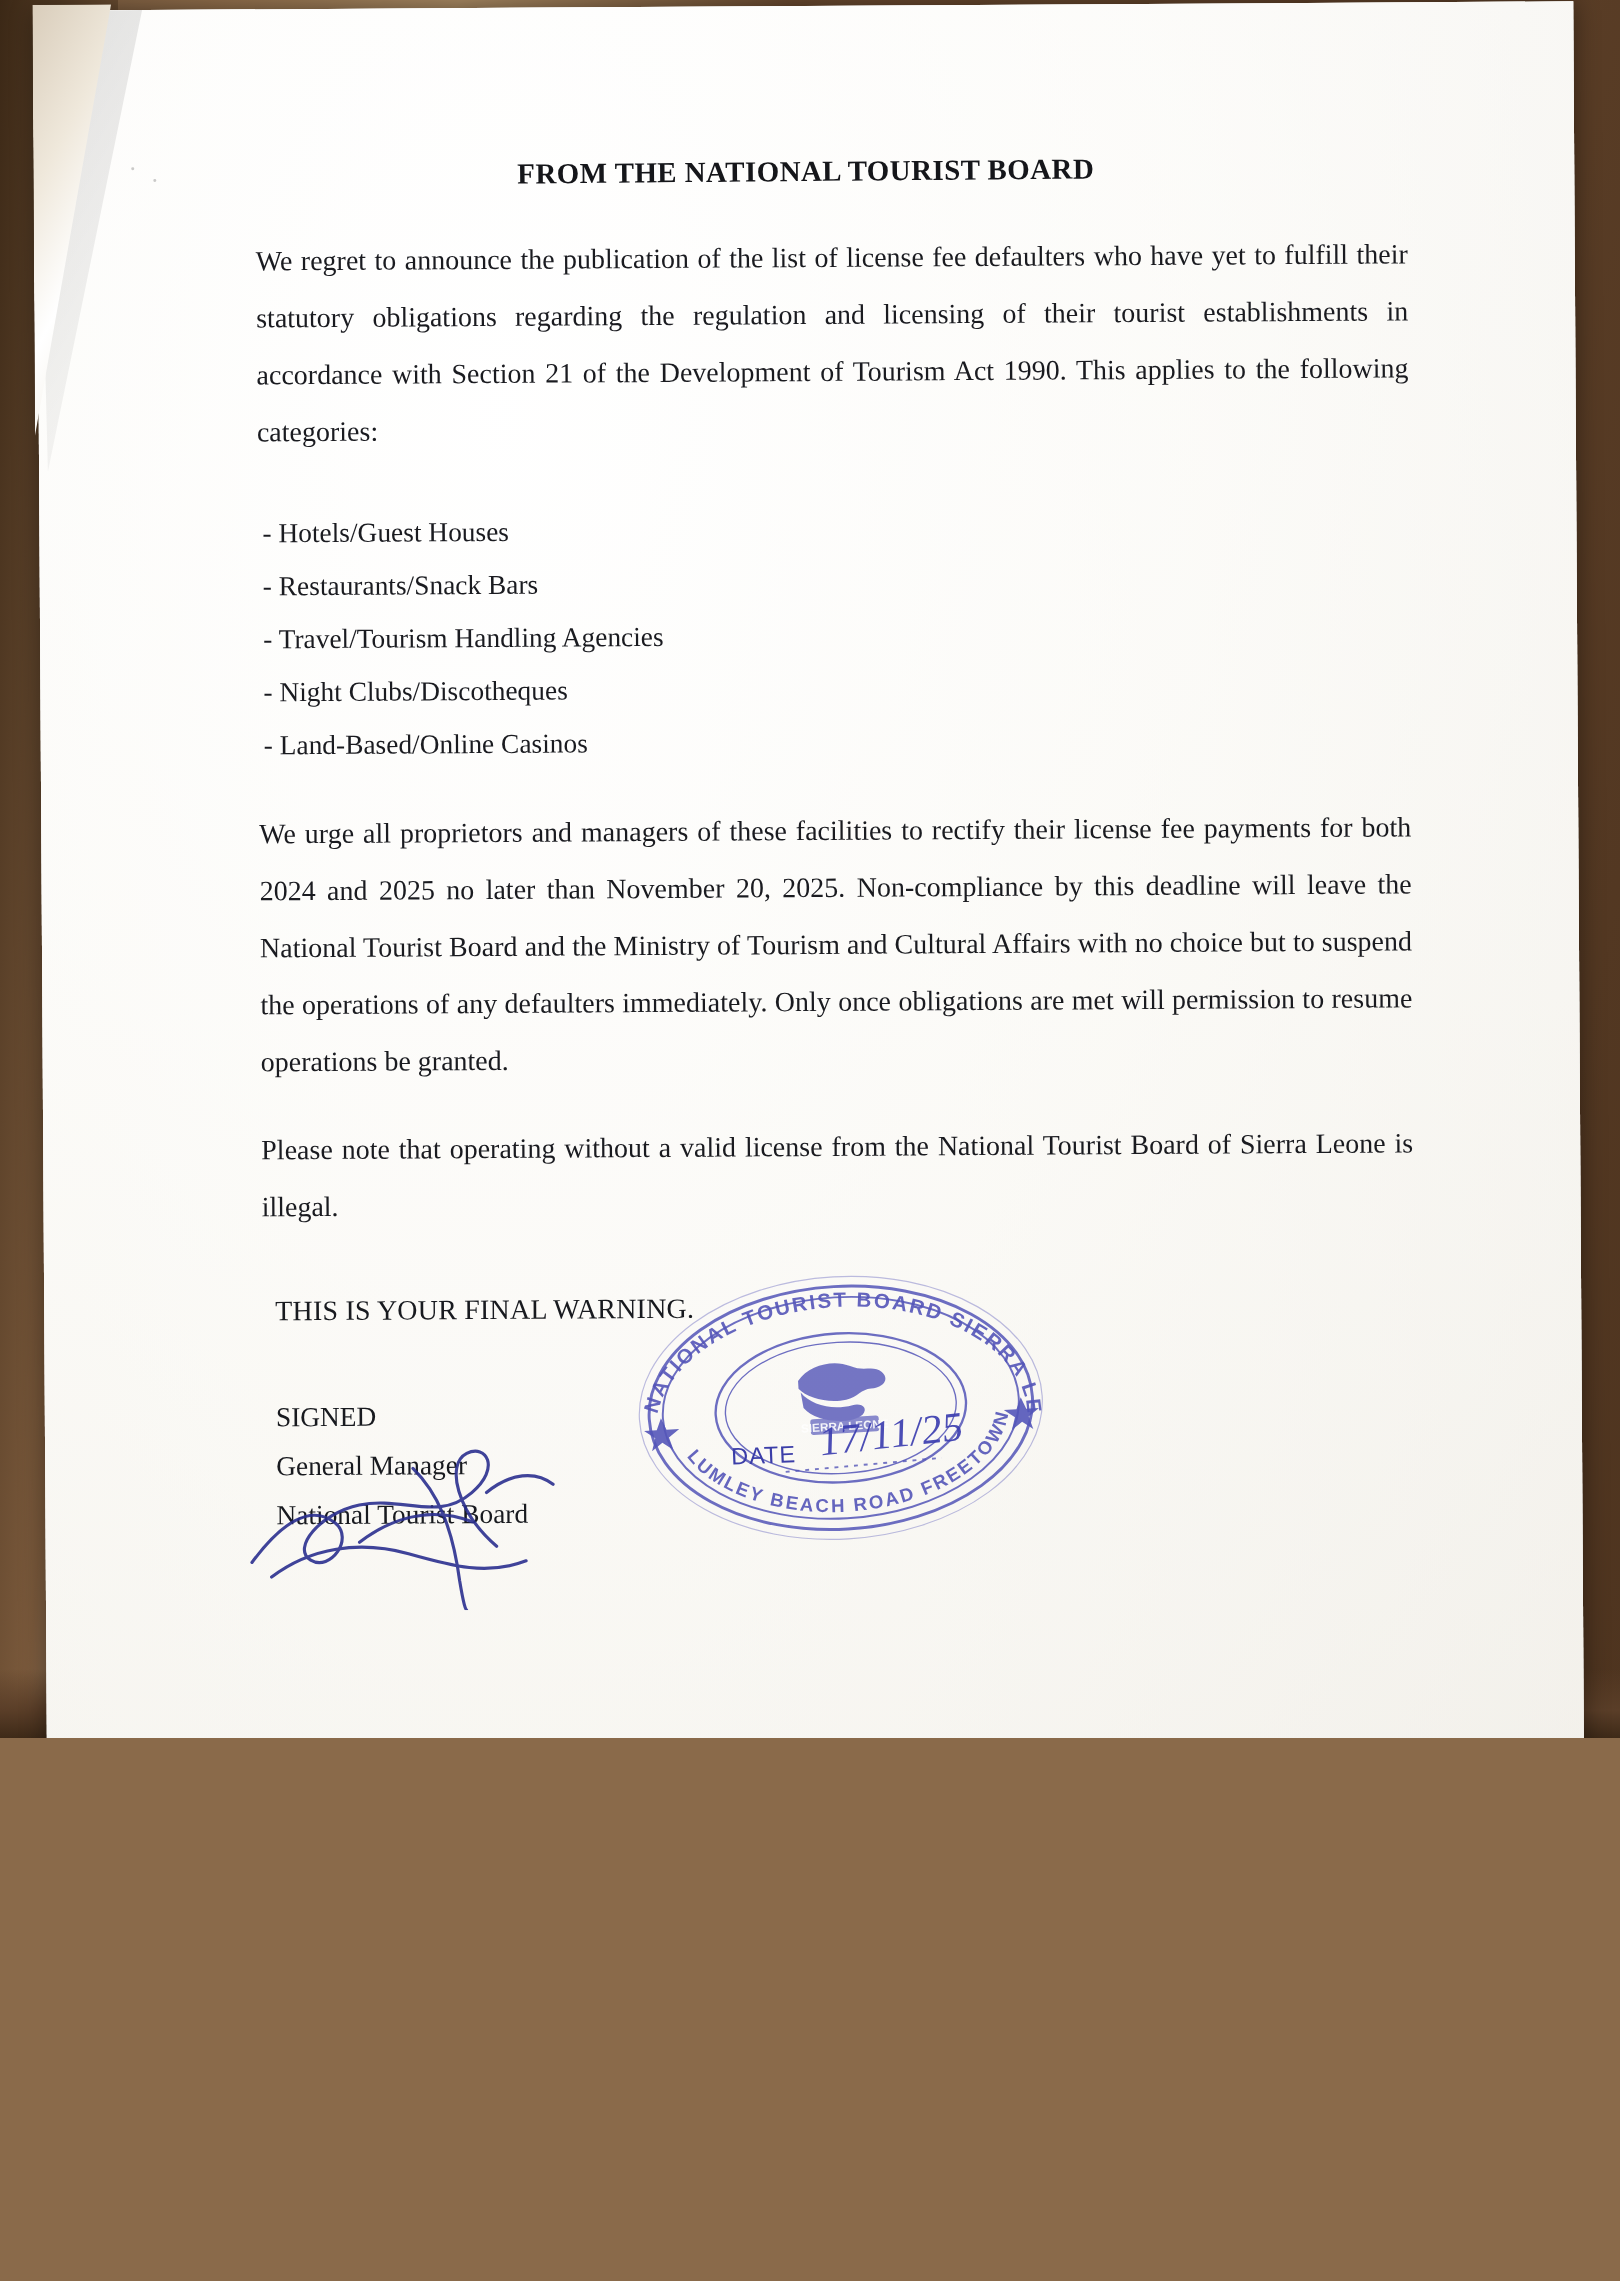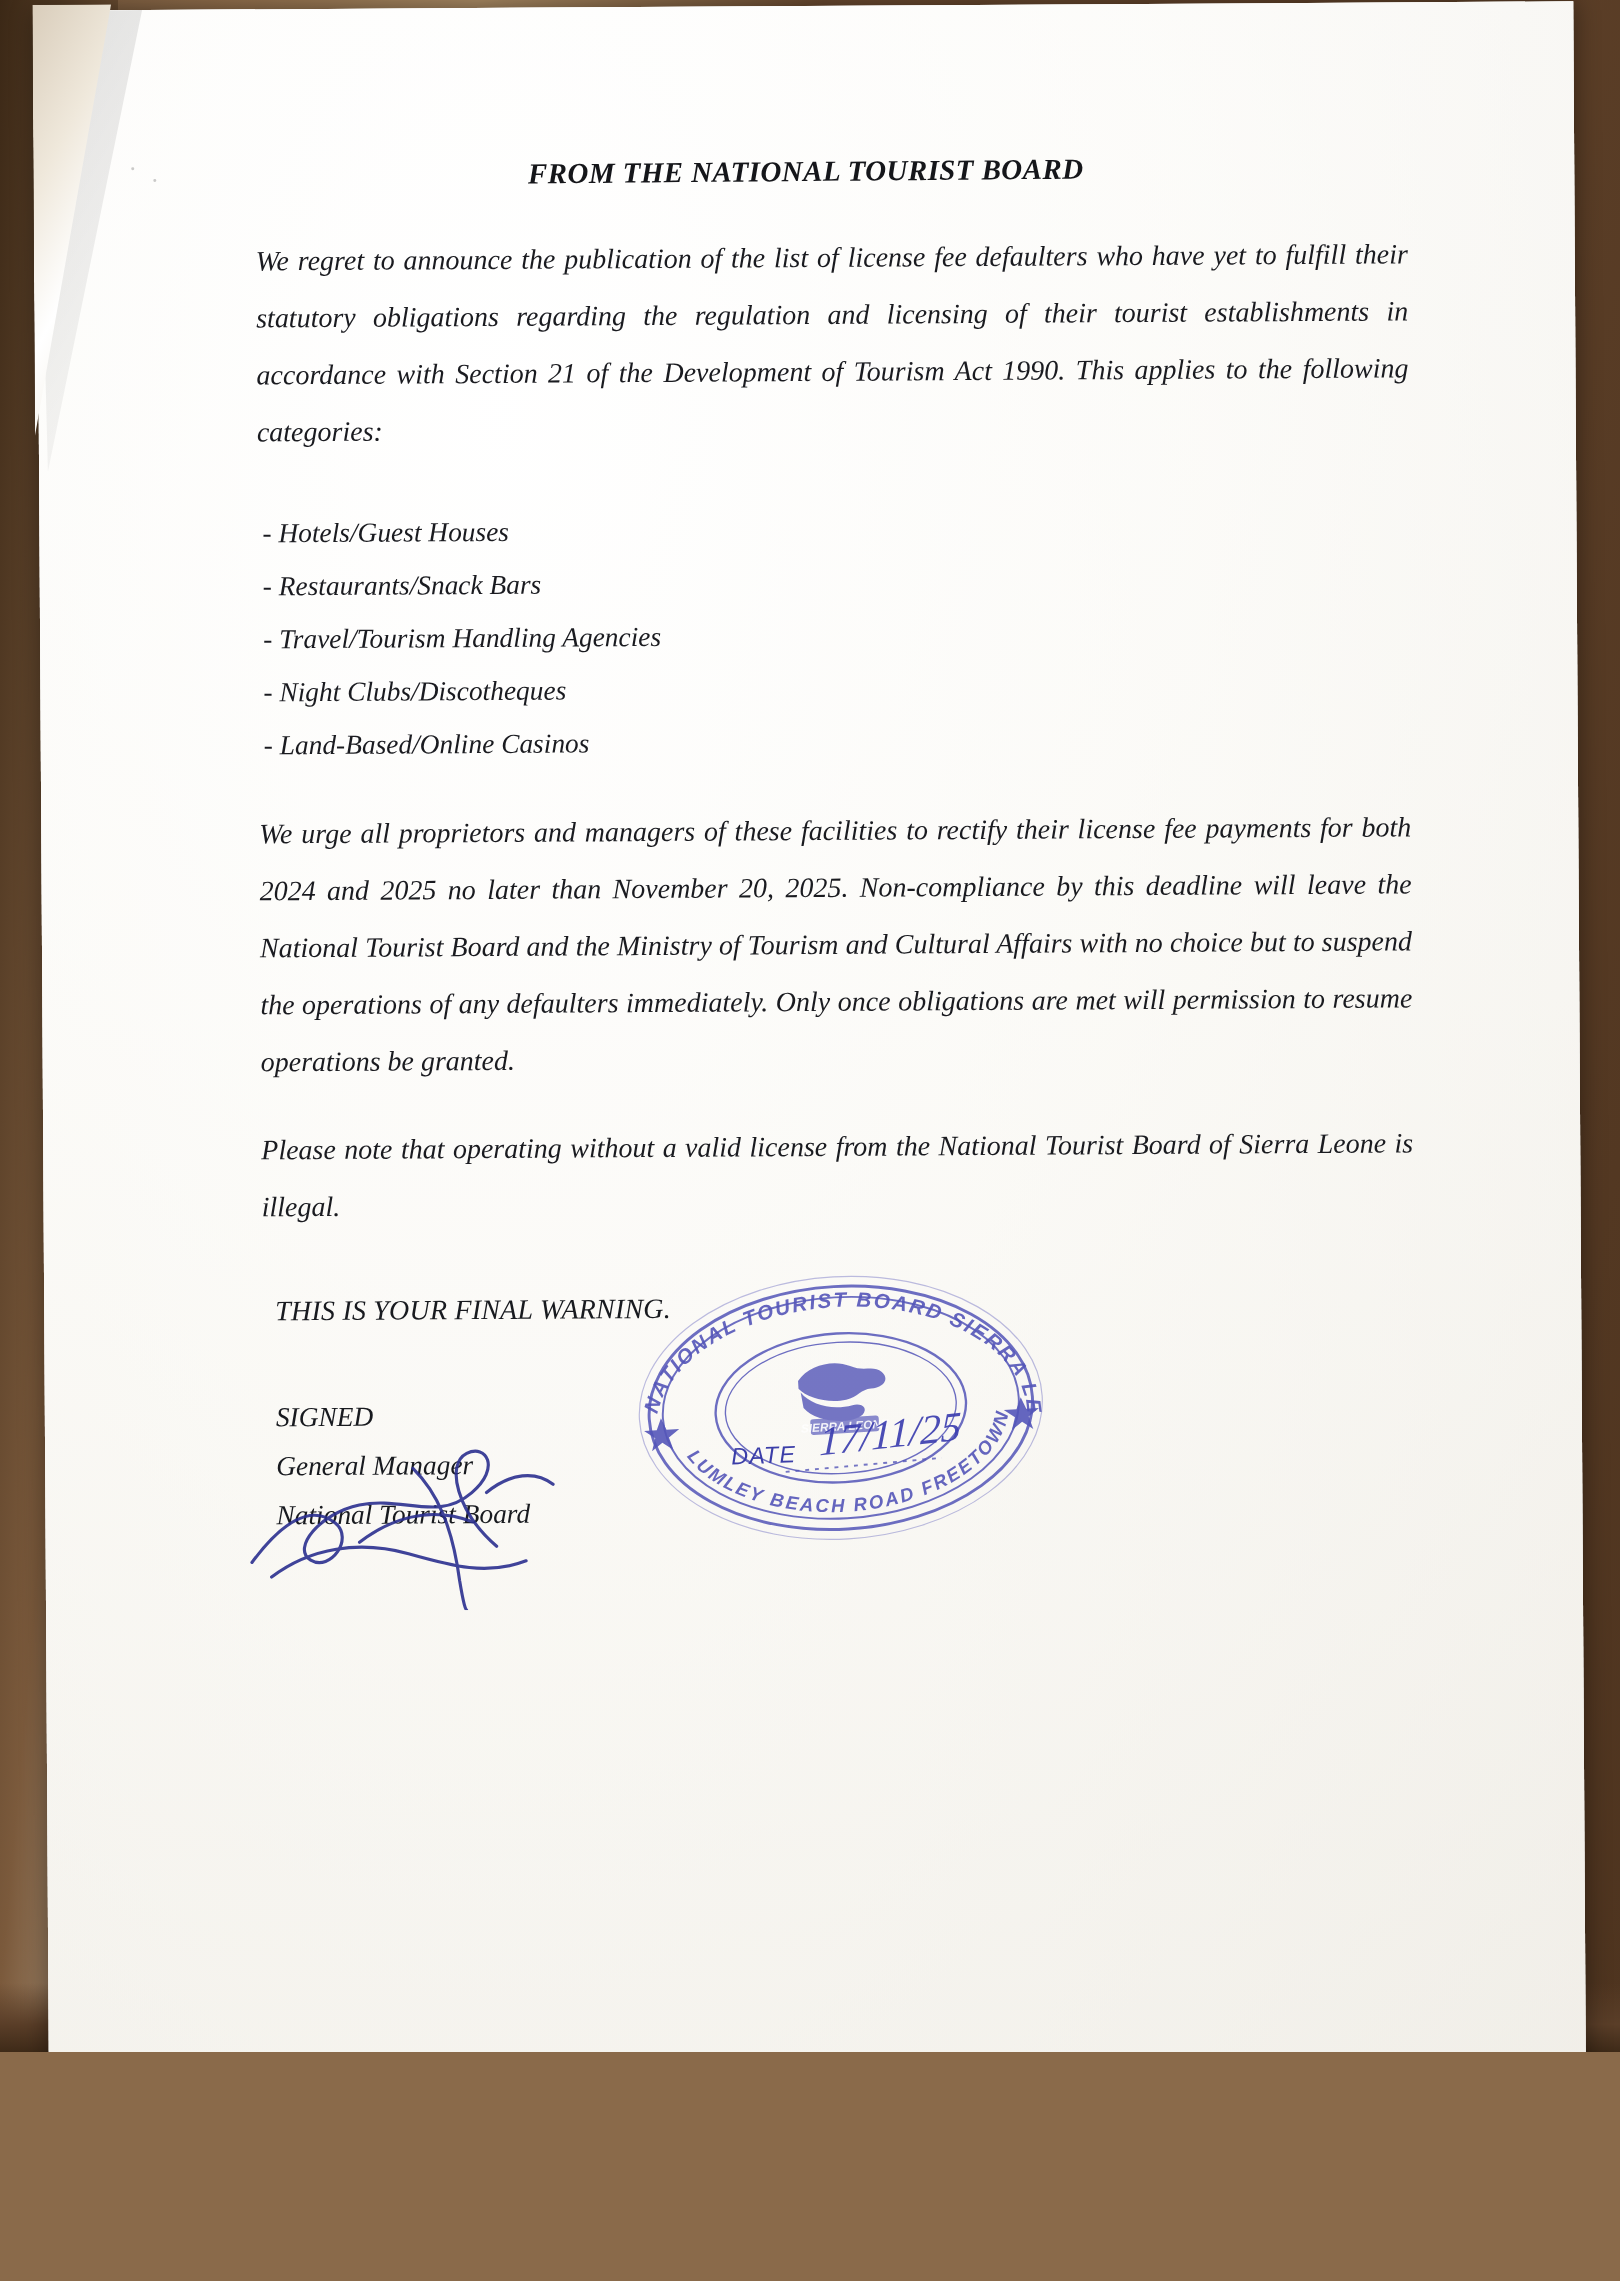--- a/index.html
+++ b/index.html
@@ -9,24 +9,23 @@
   }
   body {
     width: 1620px;
     height: 2282px;
     overflow: hidden;
     font-family: "Liberation Serif", serif;
   }
   #scan {
     position: relative;
     width: 1620px;
-    height: 2052px;
+    height: 1738px;
     background: #fdba74;
     overflow: hidden;
-    font-style: italic;
   }
   
   .desk {
     position: absolute;
     inset: 0;
     background:
       linear-gradient(105deg, #6e5138 0%, #8d6b49 10%, #a98a63 22%, #6a4a30 38%, #4e341f 100%);
   }
   .desk-left {
     position: absolute;

